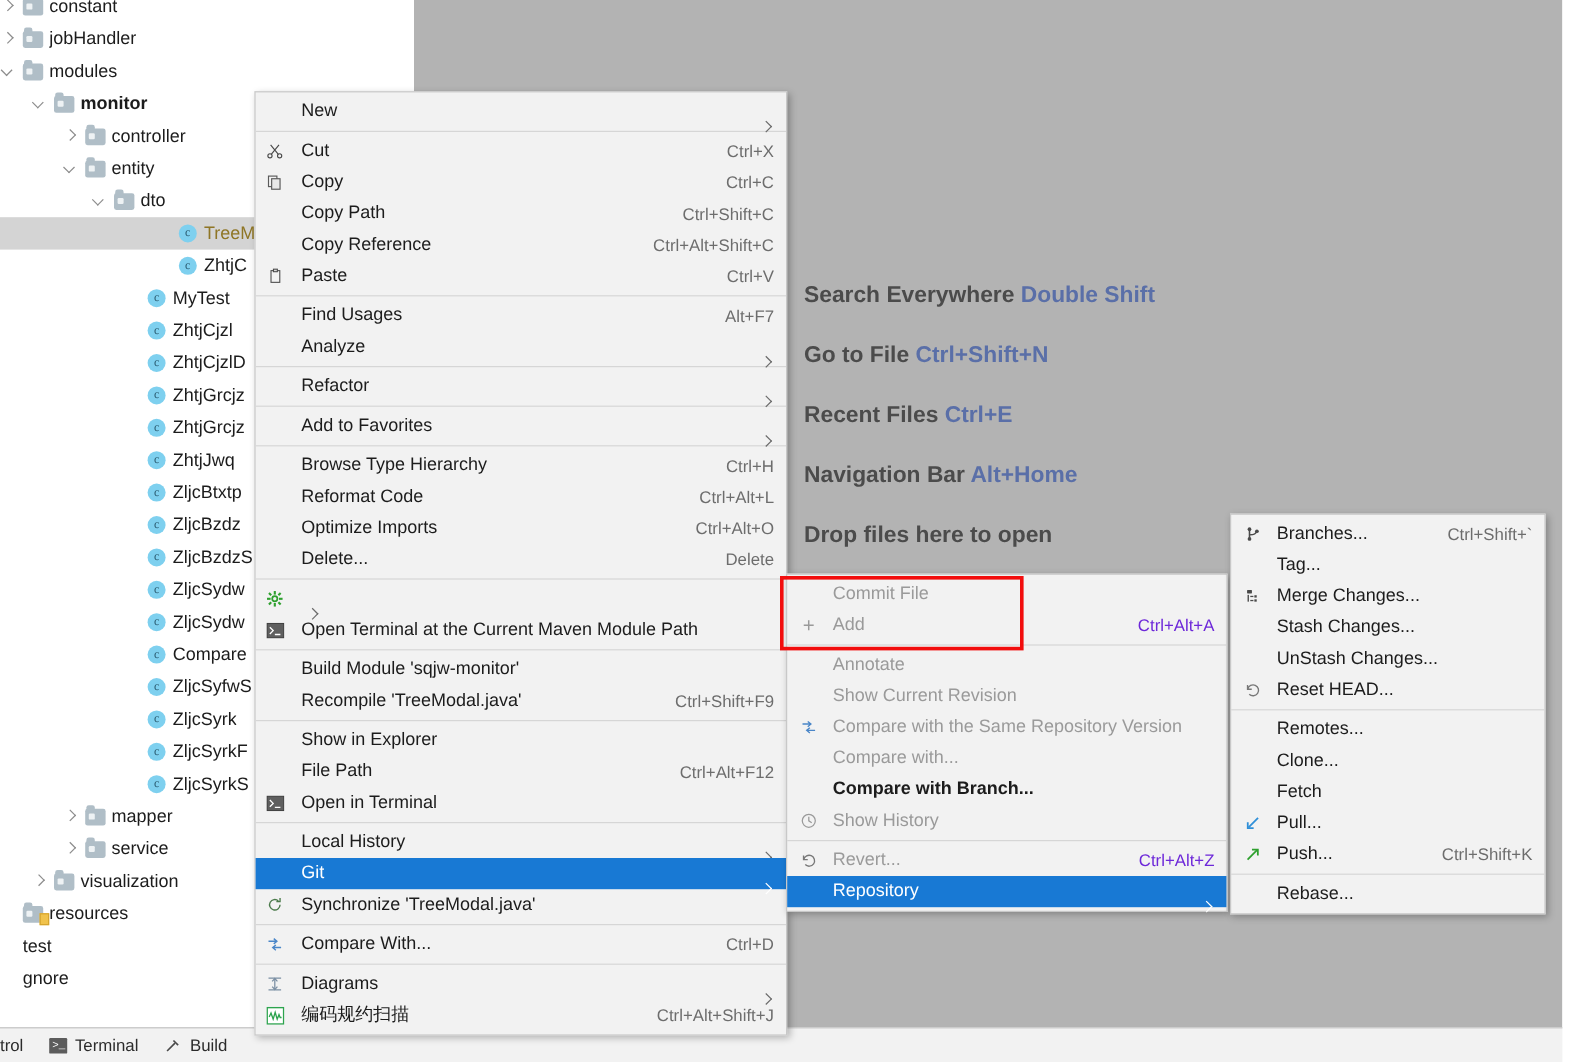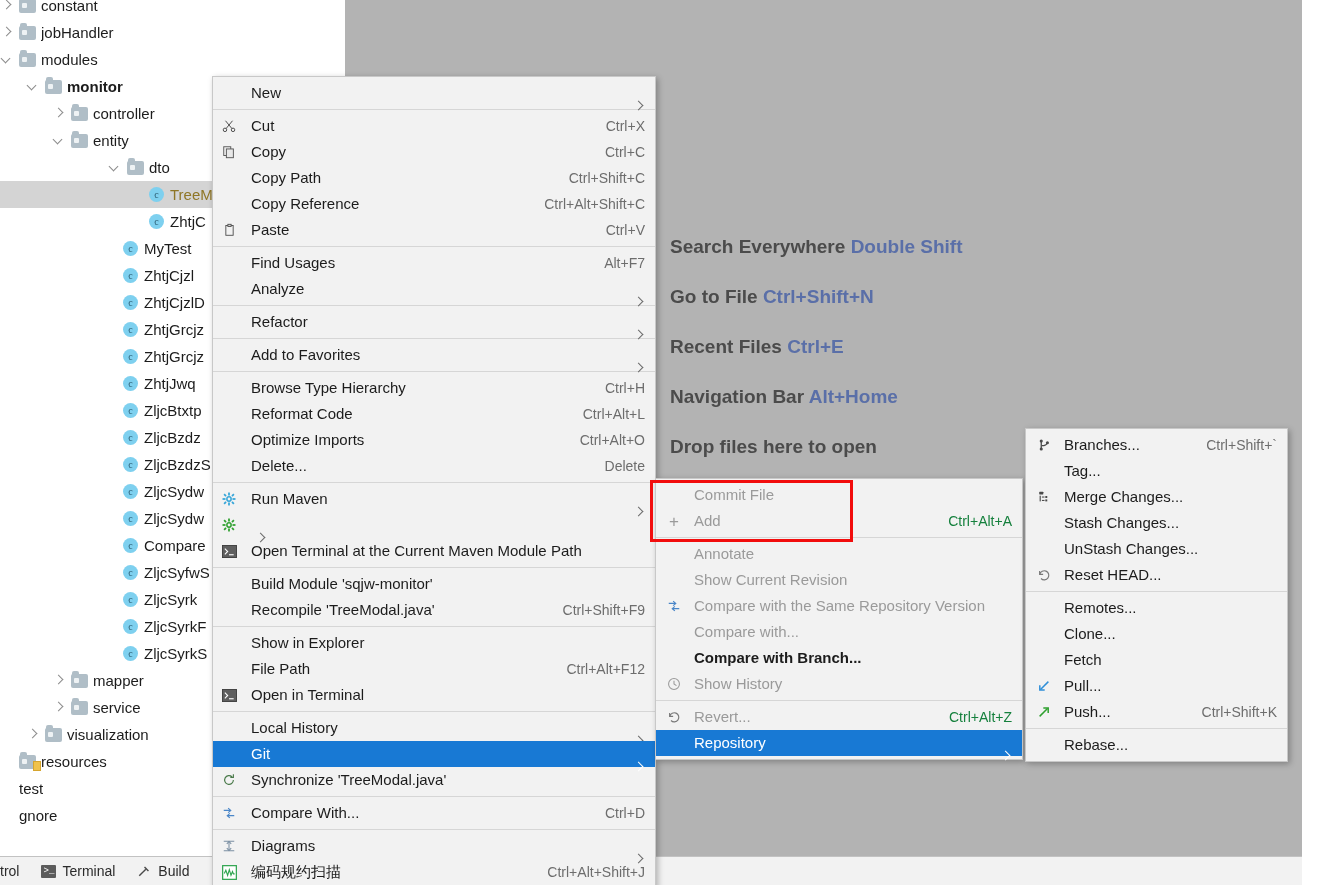--- a/index.html
+++ b/index.html
@@ -121,21 +121,21 @@
   .mi.sel .arrow-r::before { border-color: #ffffff; }
   .mi.disabled { color: #9a9a9a; }
   .mi.bold { font-weight: bold; }
   .mi-ico {
     width: 20px; flex: 0 0 20px; display: inline-flex;
     align-items: center; justify-content: center;
     font-size: 13px; color: #5f5f5f;
   }
   .mi-label { flex: 1 1 auto; }
   .mi-accel { margin-left: 34px; color: #6d6d6d; font-size: 14px; }
-  .mi.disabled .mi-accel { color: #15803d; text-align: right; }
+  .mi.disabled .mi-accel { color: #6d28d9; text-align: right; }
   .arrow-r {
     width: 12px; flex: 0 0 12px; position: relative; margin-left: 16px;
   }
   .arrow-r::before {
     content: ""; position: absolute; left: 2px; top: 9px;
     width: 6px; height: 6px; border-right: 1.5px solid #6a6a6a;
     border-top: 1.5px solid #6a6a6a; transform: rotate(45deg);
   }
   .sep { height: 1px; background: #d6d6d6; margin: 3px 0; }
 
@@ -199,21 +199,21 @@
       <div class="tree-row" style="padding-left: 52px;">
         <span class="arrow right" style="margin-right: 6px;"></span>
         <span class="ic-folder"></span>
         <span class="tree-label">controller</span>
       </div>
       <div class="tree-row" style="padding-left: 52px;">
         <span class="arrow down" style="margin-right: 6px;"></span>
         <span class="ic-folder"></span>
         <span class="tree-label">entity</span>
       </div>
-      <div class="tree-row" style="padding-left: 108px;">
+      <div class="tree-row" style="padding-left: 76px;">
         <span class="arrow down" style="margin-right: 6px;"></span>
         <span class="ic-folder"></span>
         <span class="tree-label">dto</span>
       </div>
       <div class="tree-row selected" style="padding-left: 130px;">
         <span class="arrow" style="margin-right: 6px;"></span>
         <span class="ic-class">c</span>
         <span class="tree-label">TreeModal</span>
       </div>
       <div class="tree-row" style="padding-left: 130px;">
@@ -448,40 +448,20 @@
         <span class="mi-ico"></span>
         <span class="mi-label">Optimize Imports</span>
         <span class="mi-accel">Ctrl+Alt+O</span>
       </div>
       <div class="mi">
         <span class="mi-ico"></span>
         <span class="mi-label">Delete...</span>
         <span class="mi-accel">Delete</span>
       </div>
       <div class="sep"></div>
-      <div class="mi">
-        <span class="mi-ico">
-          <svg class="gi" width="14" height="14" viewBox="0 0 16 16">
-            <g fill="#35a5d8">
-              <circle cx="8" cy="8" r="3.3"></circle>
-              <rect x="7" y="0.6" width="2" height="3.4"></rect>
-              <rect x="7" y="12" width="2" height="3.4"></rect>
-              <rect x="0.6" y="7" width="3.4" height="2"></rect>
-              <rect x="12" y="7" width="3.4" height="2"></rect>
-              <rect x="2" y="2.6" width="3" height="2" transform="rotate(45 3.5 3.6)"></rect>
-              <rect x="11" y="11.4" width="3" height="2" transform="rotate(45 12.5 12.4)"></rect>
-              <rect x="11" y="2.6" width="3" height="2" transform="rotate(-45 12.5 3.6)"></rect>
-              <rect x="2" y="11.4" width="3" height="2" transform="rotate(-45 3.5 12.4)"></rect>
-            </g>
-            <circle cx="8" cy="8" r="1.6" fill="#f2f2f2"></circle>
-          </svg>
-        </span>
-        <span class="mi-label">Run Maven</span>
-        <span class="arrow-r"></span>
-      </div>
       <div class="mi">
         <span class="mi-ico">
           <svg class="gi" width="14" height="14" viewBox="0 0 16 16">
             <g fill="#2ea02e">
               <circle cx="8" cy="8" r="3.3"></circle>
               <rect x="7" y="0.6" width="2" height="3.4"></rect>
               <rect x="7" y="12" width="2" height="3.4"></rect>
               <rect x="0.6" y="7" width="3.4" height="2"></rect>
               <rect x="12" y="7" width="3.4" height="2"></rect>
               <rect x="2" y="2.6" width="3" height="2" transform="rotate(45 3.5 3.6)"></rect>

